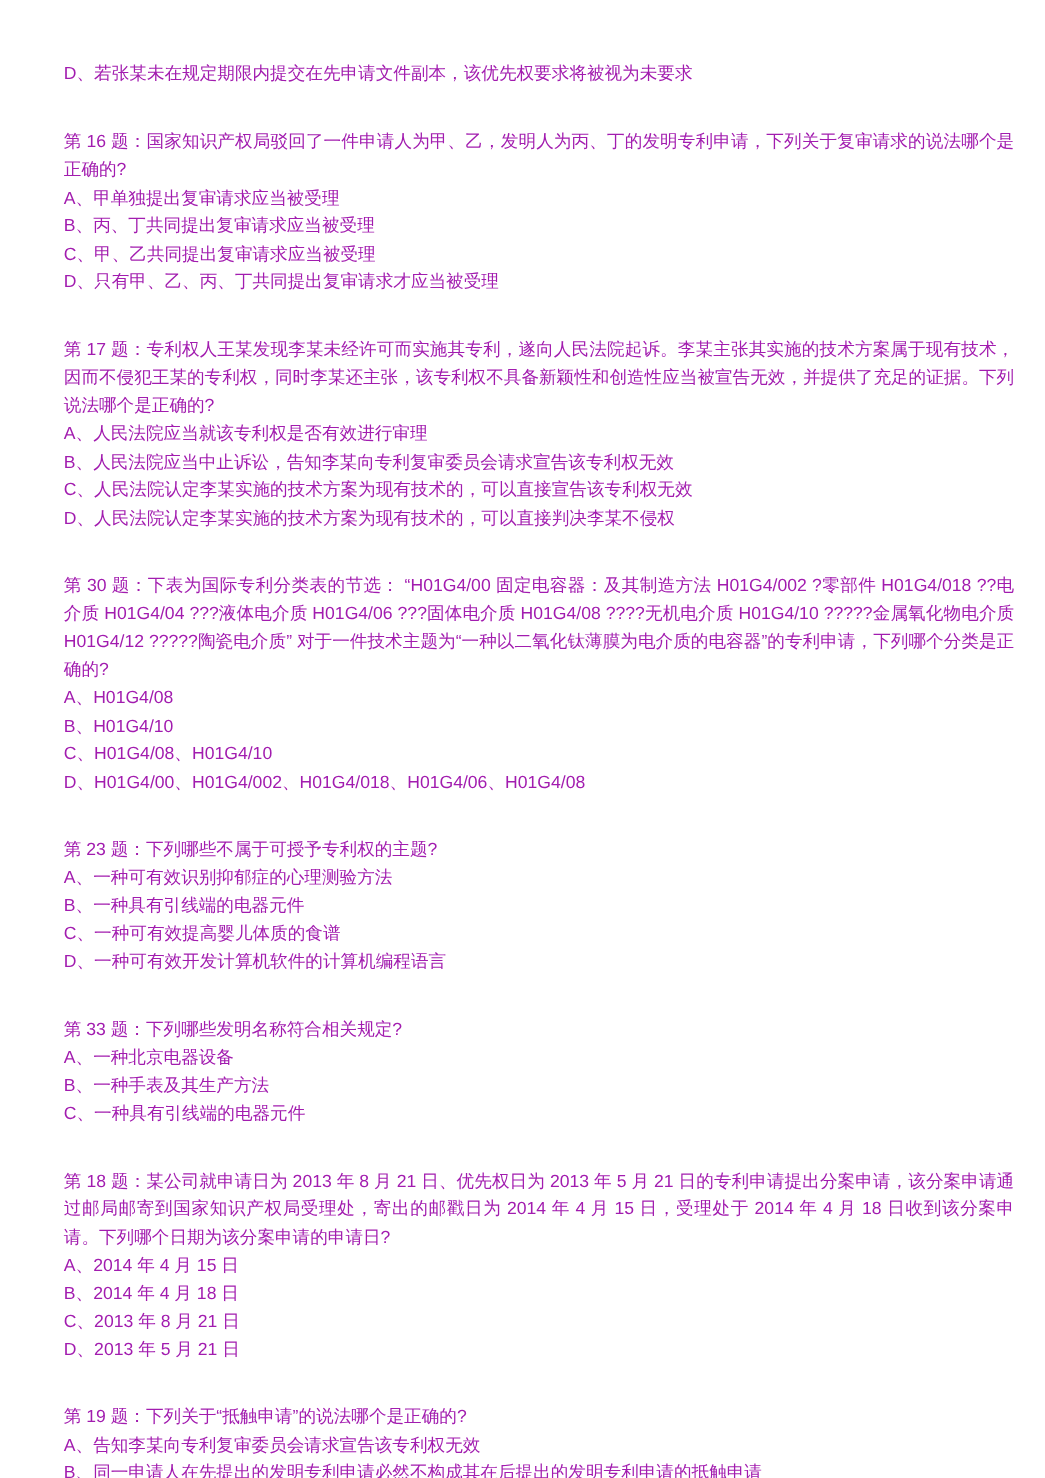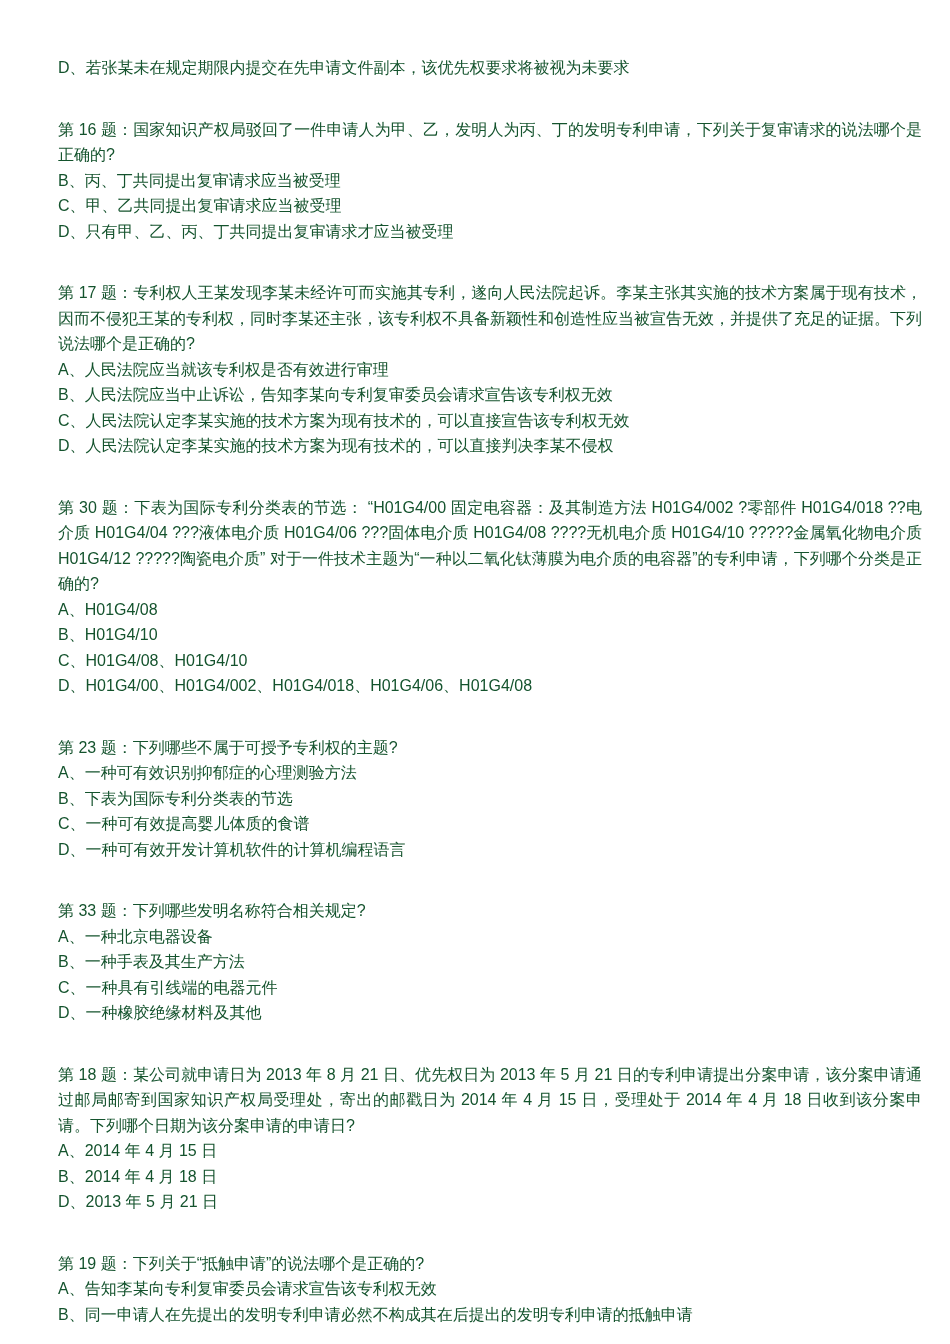--- a/index.html
+++ b/index.html
@@ -6,21 +6,21 @@
     margin: 0;
     padding: 0;
     background: #ffffff;
   }
   .page {
     position: relative;
     width: 950px;
     height: 1344px;
     box-sizing: border-box;
     background: #ffffff;
-    color: #14532d;
+    color: #a21caf;
     padding: 55px 28px 0 58px;
     font-family: "Liberation Sans", "DejaVu Sans", sans-serif;
     font-size: 16px;
     line-height: 25.5px;
     overflow: hidden;
   }
   .leading-line {
     margin: 0 0 10px 0;
     text-align: justify;
   }
@@ -39,20 +39,21 @@
 </style>
 </head>
 <body>
 
 <div class="page">
 
   <p class="leading-line">D、若张某未在规定期限内提交在先申请文件副本，该优先权要求将被视为未要求</p>
 
   <section class="question-block">
     <p class="q-title">第 16 题：国家知识产权局驳回了一件申请人为甲、乙，发明人为丙、丁的发明专利申请，下列关于复审请求的说法哪个是正确的?</p>
+    <p class="q-option">A、甲单独提出复审请求应当被受理</p>
     <p class="q-option">B、丙、丁共同提出复审请求应当被受理</p>
     <p class="q-option">C、甲、乙共同提出复审请求应当被受理</p>
     <p class="q-option">D、只有甲、乙、丙、丁共同提出复审请求才应当被受理</p>
   </section>
 
   <section class="question-block">
     <p class="q-title">第 17 题：专利权人王某发现李某未经许可而实施其专利，遂向人民法院起诉。李某主张其实施的技术方案属于现有技术，因而不侵犯王某的专利权，同时李某还主张，该专利权不具备新颖性和创造性应当被宣告无效，并提供了充足的证据。下列说法哪个是正确的?</p>
     <p class="q-option">A、人民法院应当就该专利权是否有效进行审理</p>
     <p class="q-option">B、人民法院应当中止诉讼，告知李某向专利复审委员会请求宣告该专利权无效</p>
     <p class="q-option">C、人民法院认定李某实施的技术方案为现有技术的，可以直接宣告该专利权无效</p>
@@ -63,37 +64,37 @@
     <p class="q-title">第 30 题：下表为国际专利分类表的节选： “H01G4/00 固定电容器：及其制造方法 H01G4/002 ?零部件 H01G4/018 ??电介质 H01G4/04 ???液体电介质 H01G4/06 ???固体电介质 H01G4/08 ????无机电介质 H01G4/10 ?????金属氧化物电介质 H01G4/12 ?????陶瓷电介质” 对于一件技术主题为“一种以二氧化钛薄膜为电介质的电容器”的专利申请，下列哪个分类是正确的?</p>
     <p class="q-option">A、H01G4/08</p>
     <p class="q-option">B、H01G4/10</p>
     <p class="q-option">C、H01G4/08、H01G4/10</p>
     <p class="q-option">D、H01G4/00、H01G4/002、H01G4/018、H01G4/06、H01G4/08</p>
   </section>
 
   <section class="question-block">
     <p class="q-title">第 23 题：下列哪些不属于可授予专利权的主题?</p>
     <p class="q-option">A、一种可有效识别抑郁症的心理测验方法</p>
-    <p class="q-option">B、下表为国际专利分类表的节选</p>
+    <p class="q-option">B、一种具有引线端的电器元件</p>
     <p class="q-option">C、一种可有效提高婴儿体质的食谱</p>
     <p class="q-option">D、一种可有效开发计算机软件的计算机编程语言</p>
   </section>
 
   <section class="question-block">
     <p class="q-title">第 33 题：下列哪些发明名称符合相关规定?</p>
     <p class="q-option">A、一种北京电器设备</p>
     <p class="q-option">B、一种手表及其生产方法</p>
     <p class="q-option">C、一种具有引线端的电器元件</p>
-    <p class="q-option">D、一种橡胶绝缘材料及其他</p>
   </section>
 
   <section class="question-block">
     <p class="q-title">第 18 题：某公司就申请日为 2013 年 8 月 21 日、优先权日为 2013 年 5 月 21 日的专利申请提出分案申请，该分案申请通过邮局邮寄到国家知识产权局受理处，寄出的邮戳日为 2014 年 4 月 15 日，受理处于 2014 年 4 月 18 日收到该分案申请。下列哪个日期为该分案申请的申请日?</p>
     <p class="q-option">A、2014 年 4 月 15 日</p>
     <p class="q-option">B、2014 年 4 月 18 日</p>
+    <p class="q-option">C、2013 年 8 月 21 日</p>
     <p class="q-option">D、2013 年 5 月 21 日</p>
   </section>
 
   <section class="question-block">
     <p class="q-title">第 19 题：下列关于“抵触申请”的说法哪个是正确的?</p>
     <p class="q-option">A、告知李某向专利复审委员会请求宣告该专利权无效</p>
     <p class="q-option">B、同一申请人在先提出的发明专利申请必然不构成其在后提出的发明专利申请的抵触申请</p>
   </section>
 
 </div>

